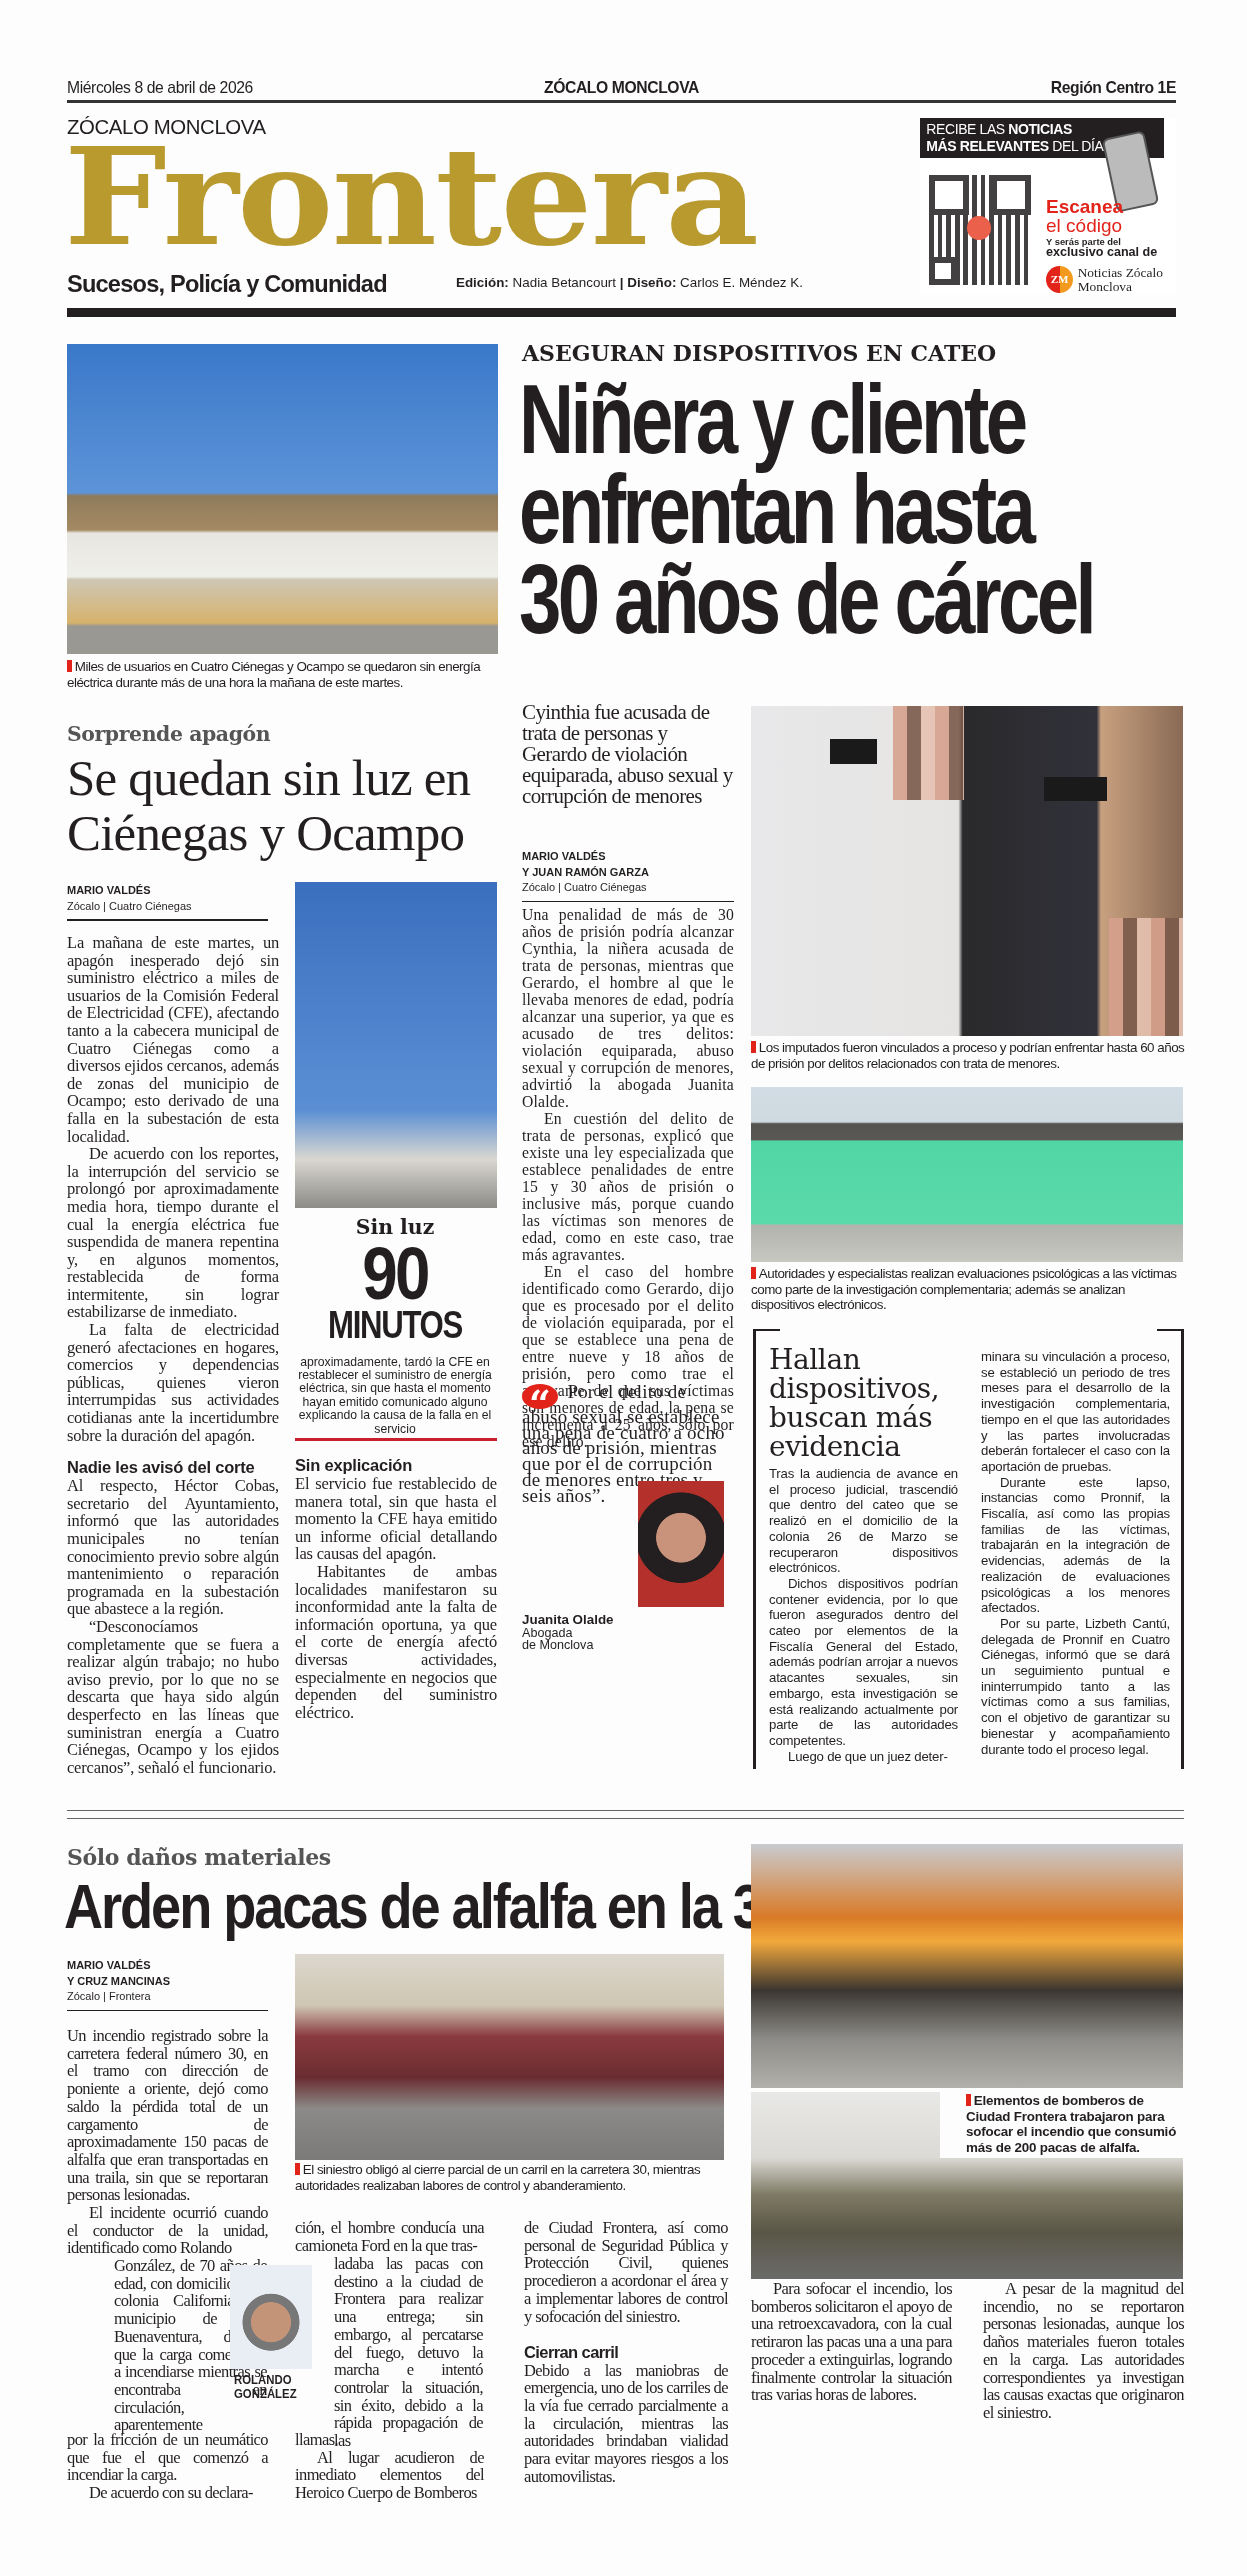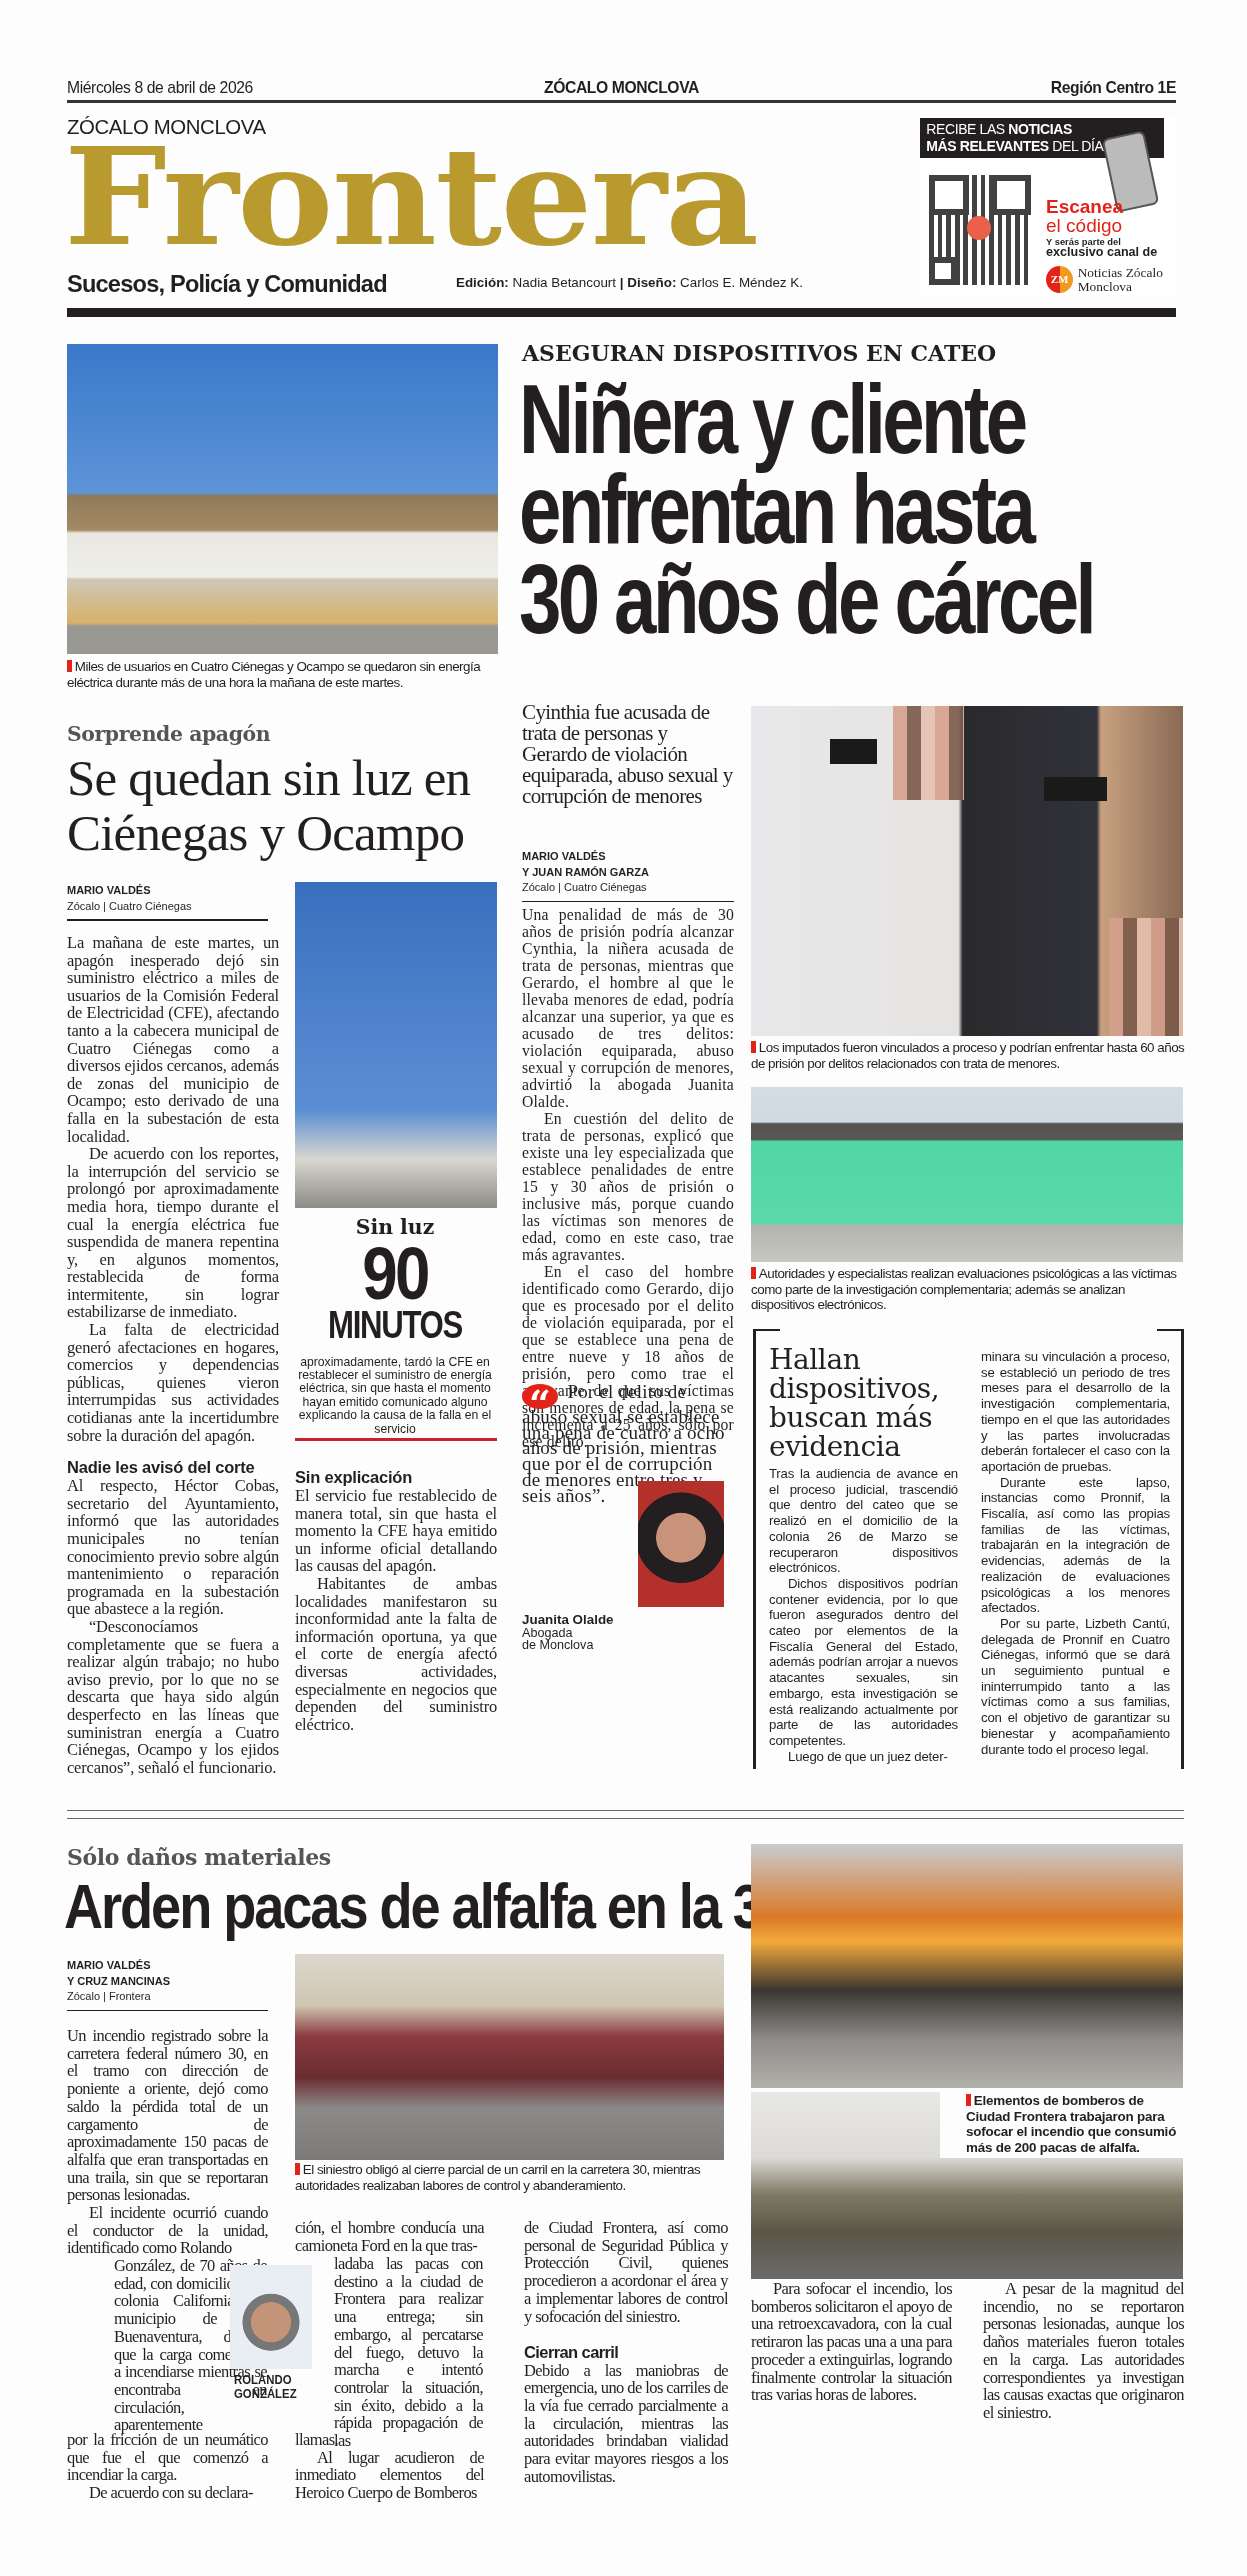--- a/index.html
+++ b/index.html
@@ -177,21 +177,21 @@
 
 <div class="abs photo pylons" style="left:295px;top:882px;width:202px;height:326px;"></div>
 <div class="abs stat">
   <div class="t1">Sin luz</div>
   <div class="t2">90</div>
   <div class="t3">MINUTOS</div>
   <div class="t4">aproximadamente, tardó la CFE en restablecer el suministro de energía eléctrica, sin que hasta el momento hayan emitido comunicado alguno explicando la causa de la falla en el servicio</div>
 </div>
 <div class="abs stat-rule"></div>
 <div class="abs body" style="left:295px;top:1456px;width:202px;">
-  <div class="subhead" style="margin-top:12px">Sin explicación</div>
+  <div class="subhead" style="margin-top:0">Sin explicación</div>
   <p style="text-indent:0">El servicio fue restablecido de manera total, sin que hasta el momento la CFE haya emitido un informe oficial detallando las causas del apagón.</p>
   <p>Habitantes de ambas localidades manifestaron su inconformidad ante la falta de información oportuna, ya que el corte de energía afectó diversas actividades, especialmente en negocios que dependen del suministro eléctrico.</p>
 </div>
 
 <div class="abs kicker2">ASEGURAN DISPOSITIVOS EN CATEO</div>
 <div class="abs hed2">
   <div>Niñera y cliente</div>
   <div>enfrentan hasta</div>
   <div>30 años de cárcel</div>
 </div>

